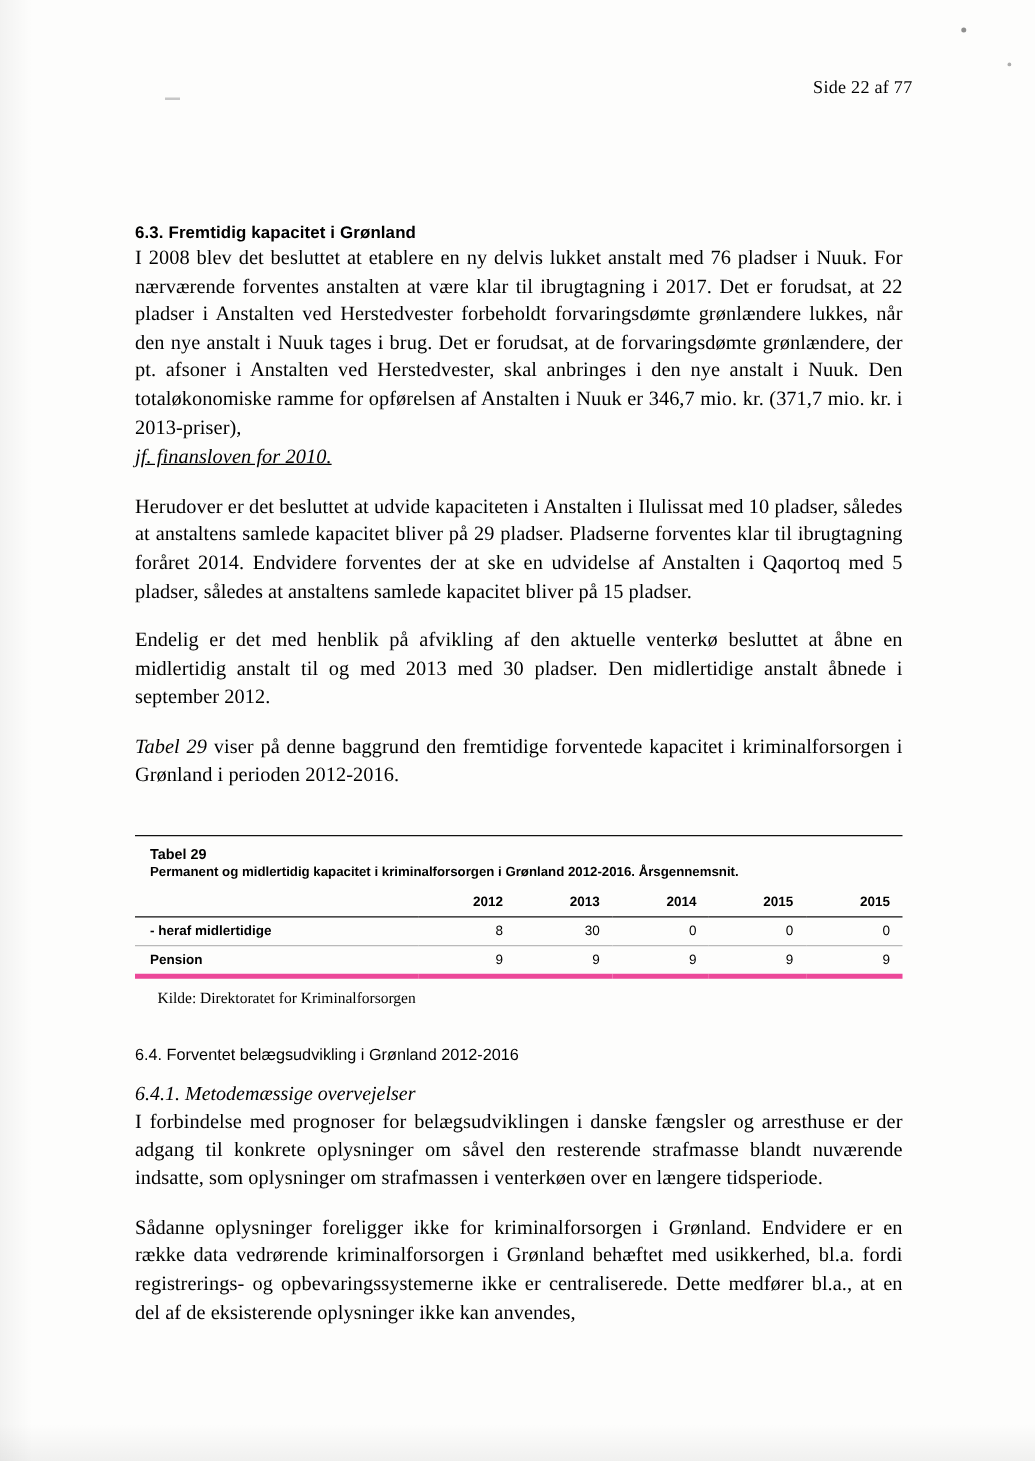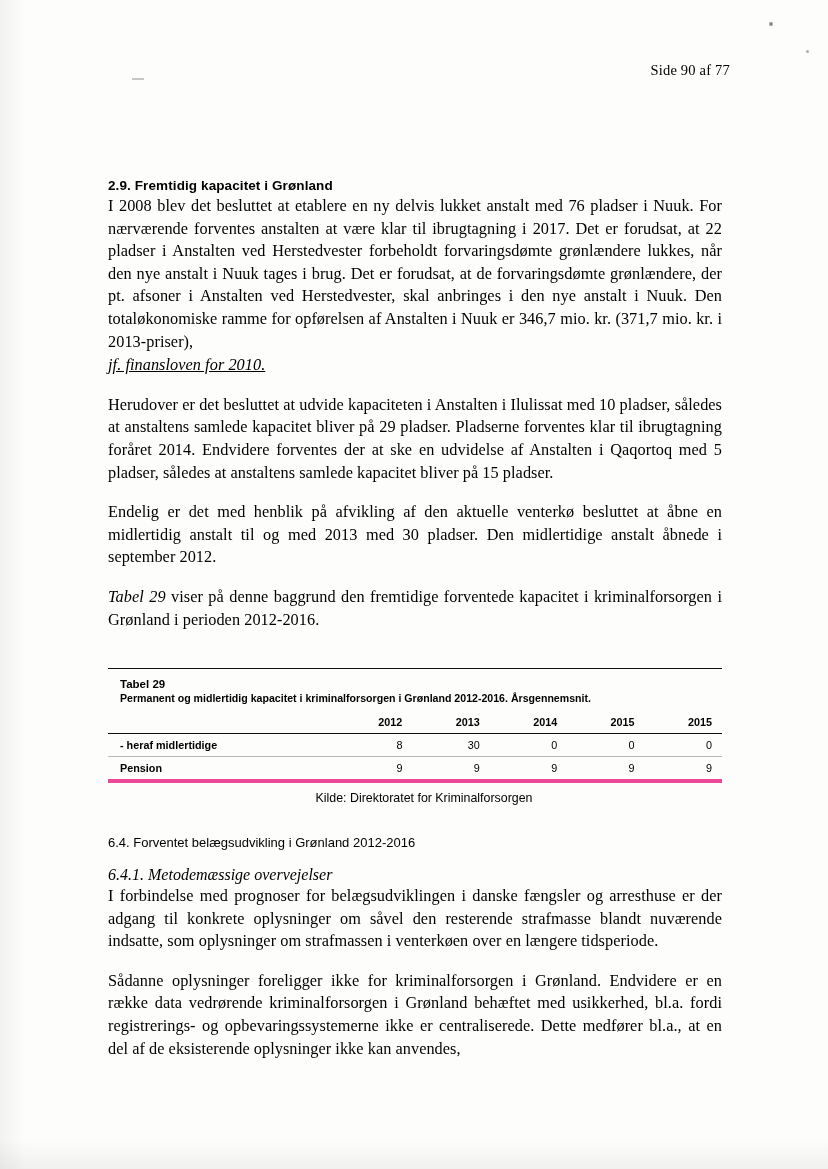--- a/index.html
+++ b/index.html
@@ -137,22 +137,21 @@
     padding-left: 12px;
     font-weight: bold;
   }
   table.cap-table tr.last-row td {
     border-bottom: 4px solid #ec4899;
   }
   .source-note {
     font-size: 12.4px;
     margin-top: 8px;
     margin-left: 18px;
-    font-family: Liberation Sans, sans-serif;
-    text-align: center;
+    font-family: Liberation Serif, serif;
   }
   .heading-64 {
     font-family: "Liberation Sans", sans-serif;
     font-size: 13px;
     font-weight: normal;
     margin: 30px 0 16px 0;
   }
   .heading-641 {
     font-size: 16px;
     font-style: italic;
@@ -177,25 +176,25 @@
 </style>
 </head>
 <body>
 
 <div class="page">
 
   <div class="speck1"></div>
   <div class="speck2"></div>
   <div class="speck3"></div>
 
-  <div class="page-header">Side 90 af 77</div>
+  <div class="page-header">Side 22 af 77</div>
 
   <div class="content">
 
-    <h2 class="section-heading">2.9. Fremtidig kapacitet i Grønland</h2>
+    <h2 class="section-heading">6.3. Fremtidig kapacitet i Grønland</h2>
 
     <p class="body-text tight"><span>I 2008 blev det besluttet at etablere en ny delvis lukket anstalt med 76 pladser i Nuuk. For nærværende forventes anstalten at være klar til ibrugtagning i 2017. Det er forudsat, at 22 pladser i Anstalten ved Herstedvester forbeholdt forvaringsdømte grønlændere lukkes, når den nye anstalt i Nuuk tages i brug. Det er forudsat, at de forvaringsdømte grønlændere, der pt. afsoner i Anstalten ved Herstedvester, skal anbringes i den nye anstalt i Nuuk. Den totaløkonomiske ramme for opførelsen af Anstalten i Nuuk er 346,7 mio. kr. (371,7 mio. kr. i 2013-priser),</span></p>
     <p class="body-text"><span class="italic-underline">jf. finansloven for 2010.</span></p>
 
     <p class="body-text">Herudover er det besluttet at udvide kapaciteten i Anstalten i Ilulissat med 10 pladser, således at anstaltens samlede kapacitet bliver på 29 pladser. Pladserne forventes klar til ibrugtagning foråret 2014. Endvidere forventes der at ske en udvidelse af Anstalten i Qaqortoq med 5 pladser, således at anstaltens samlede kapacitet bliver på 15 pladser.</p>
 
     <p class="body-text">Endelig er det med henblik på afvikling af den aktuelle venterkø besluttet at åbne en midlertidig anstalt til og med 2013 med 30 pladser. Den midlertidige anstalt åbnede i september 2012.</p>
 
     <p class="body-text"><span class="italic">Tabel 29</span><span> viser på denne baggrund den fremtidige forventede kapacitet i kriminalforsorgen i Grønland i perioden 2012-2016.</span></p>
 

